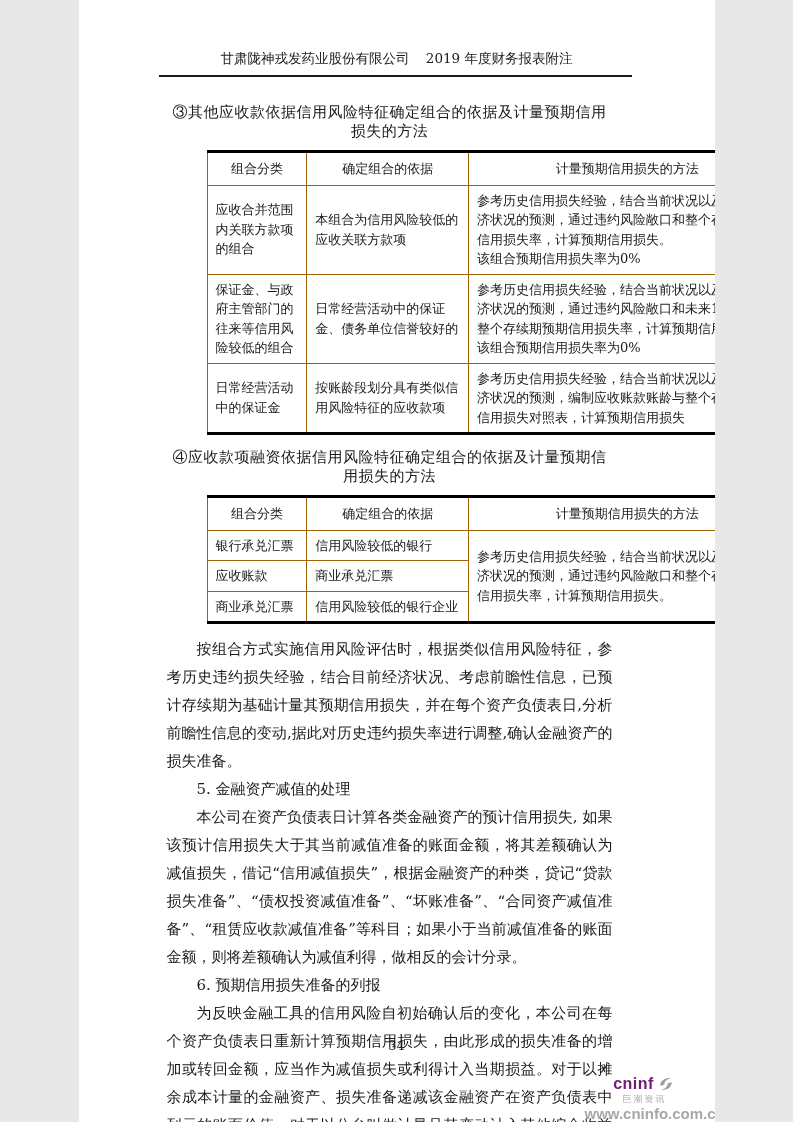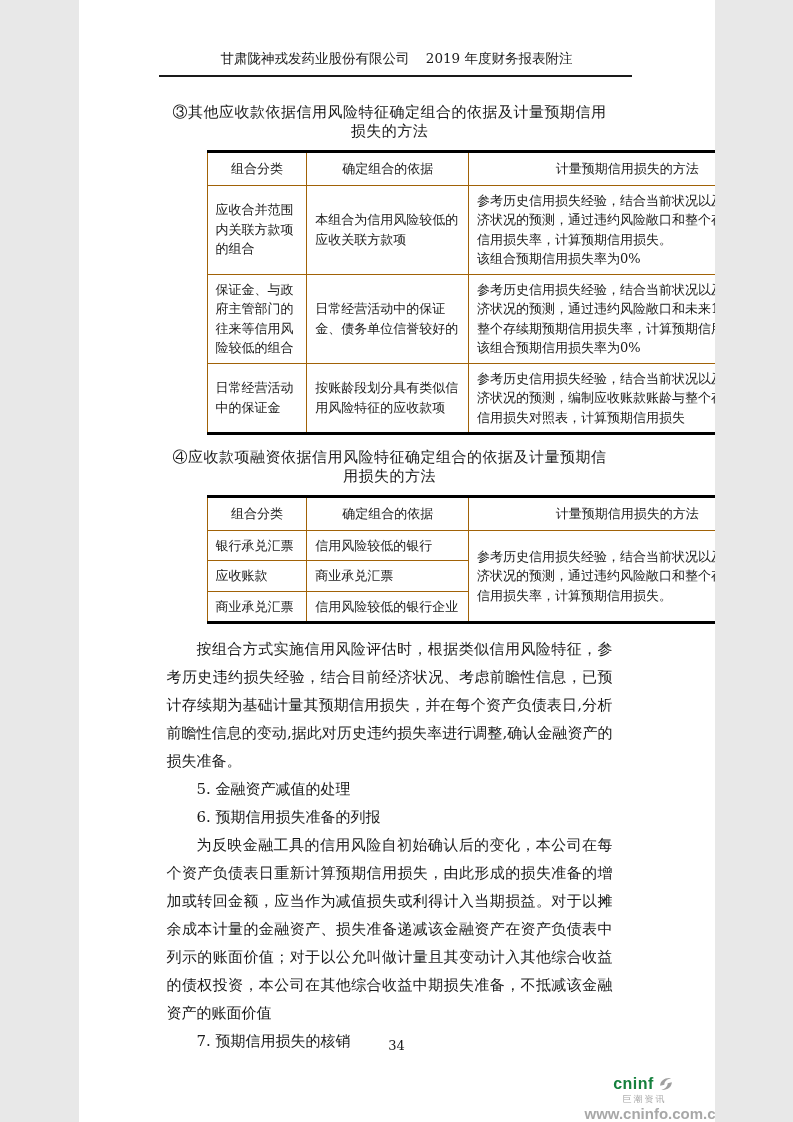--- a/index.html
+++ b/index.html
@@ -88,21 +88,21 @@
   }
   .logo-brand-row {
     display: flex;
     align-items: center;
     justify-content: center;
     gap: 2px;
   }
   .logo-brand {
     font-size: 16px;
     font-weight: bold;
-    color: #15803d;
+    color: #701a75;
     letter-spacing: 0.5px;
   }
   .logo-swirl-icon svg { display: block; }
   .logo-cn { font-size: 9px; color: #a8a8a8; letter-spacing: 2px; }
   .logo-url { font-size: 15px; color: #a8a8a8; font-weight: bold; }
 </style>
 </head>
 <body>
 
 <div class="page">
@@ -179,20 +179,21 @@
         <tr>
           <td>商业承兑汇票</td>
           <td>信用风险较低的银行企业</td>
         </tr>
       </tbody>
     </table>
 
     <div class="body-text">
       <p class="para">按组合方式实施信用风险评估时，根据类似信用风险特征，参考历史违约损失经验，结合目前经济状况、考虑前瞻性信息，已预计存续期为基础计量其预期信用损失，并在每个资产负债表日,分析前瞻性信息的变动,据此对历史违约损失率进行调整,确认金融资产的损失准备。</p>
       <p class="sub-heading">5. 金融资产减值的处理</p>
+      <p class="para">本公司在资产负债表日计算各类金融资产的预计信用损失, 如果该预计信用损失大于其当前减值准备的账面金额，将其差额确认为减值损失，借记“信用减值损失”，根据金融资产的种类，贷记“贷款损失准备”、“债权投资减值准备”、“坏账准备”、“合同资产减值准备”、“租赁应收款减值准备”等科目；如果小于当前减值准备的账面金额，则将差额确认为减值利得，做相反的会计分录。</p>
       <p class="sub-heading">6. 预期信用损失准备的列报</p>
       <p class="para">为反映金融工具的信用风险自初始确认后的变化，本公司在每个资产负债表日重新计算预期信用损失，由此形成的损失准备的增加或转回金额，应当作为减值损失或利得计入当期损益。对于以摊余成本计量的金融资产、损失准备递减该金融资产在资产负债表中列示的账面价值；对于以公允叫做计量且其变动计入其他综合收益的债权投资，本公司在其他综合收益中期损失准备，不抵减该金融资产的账面价值</p>
       <p class="sub-heading">7. 预期信用损失的核销</p>
     </div>
   </div>
 
   <div class="page-number">34</div>
 
   <div class="site-logo">
     <div class="logo-brand-row">

